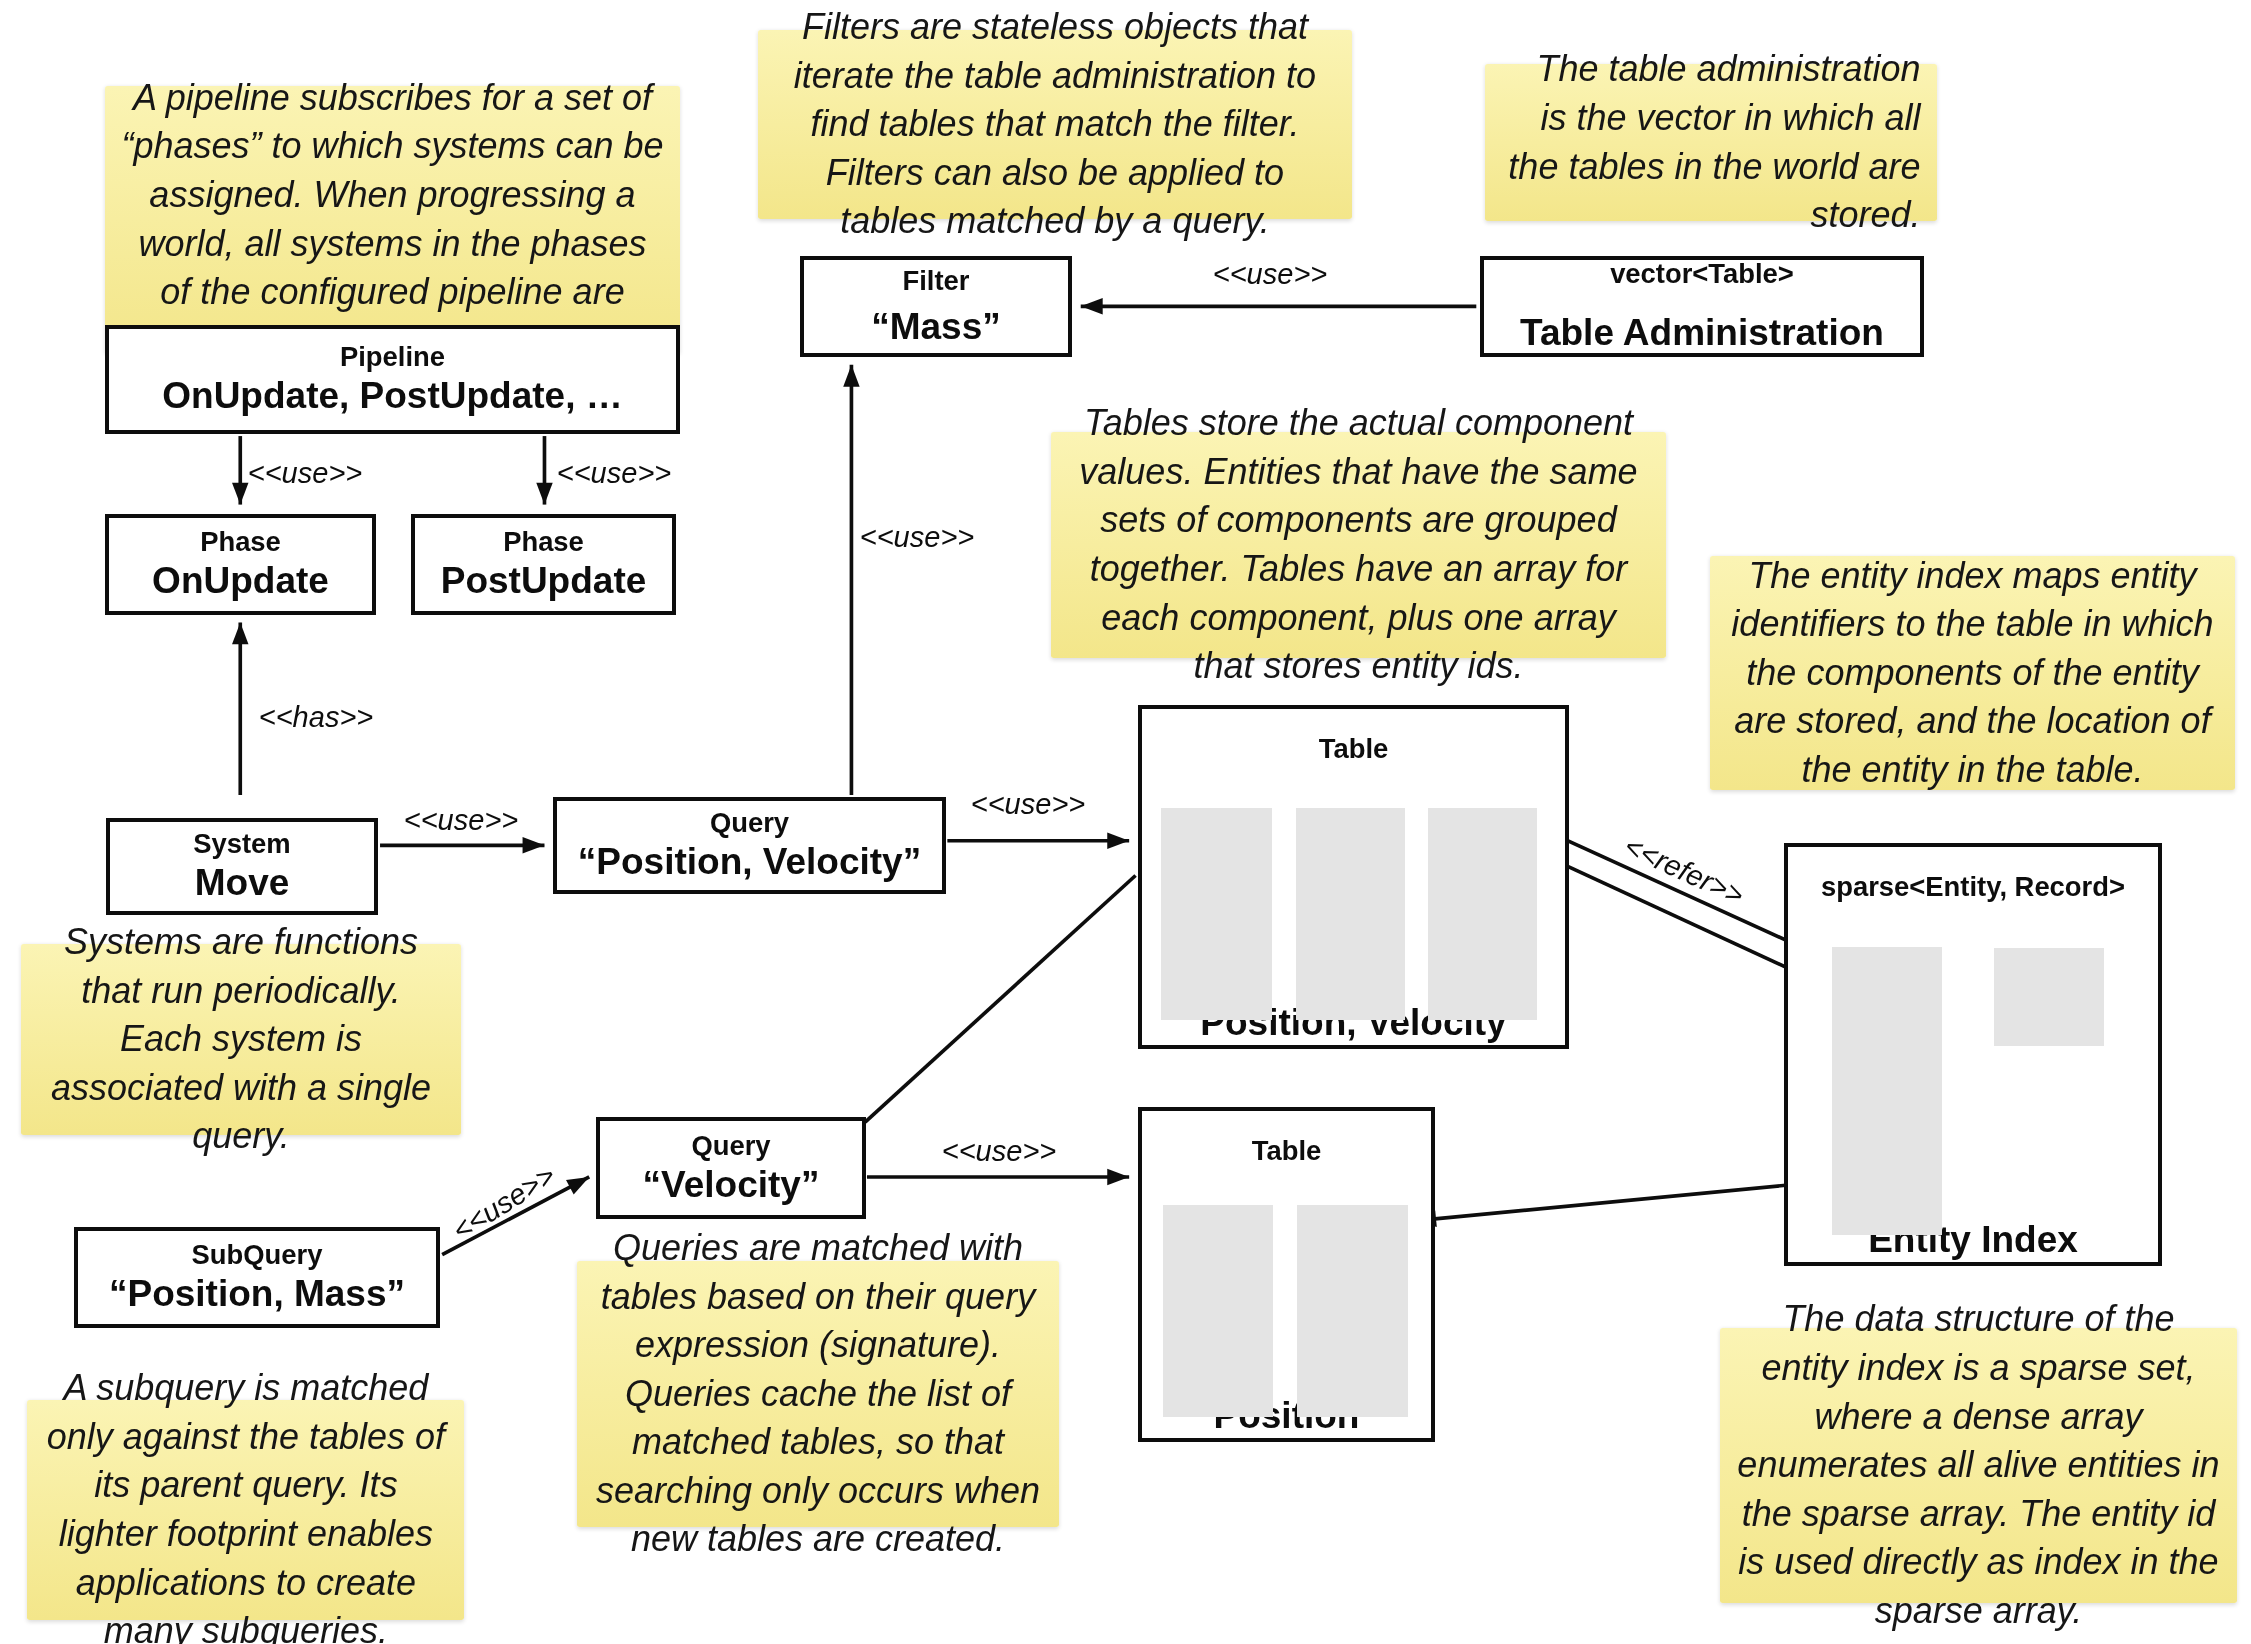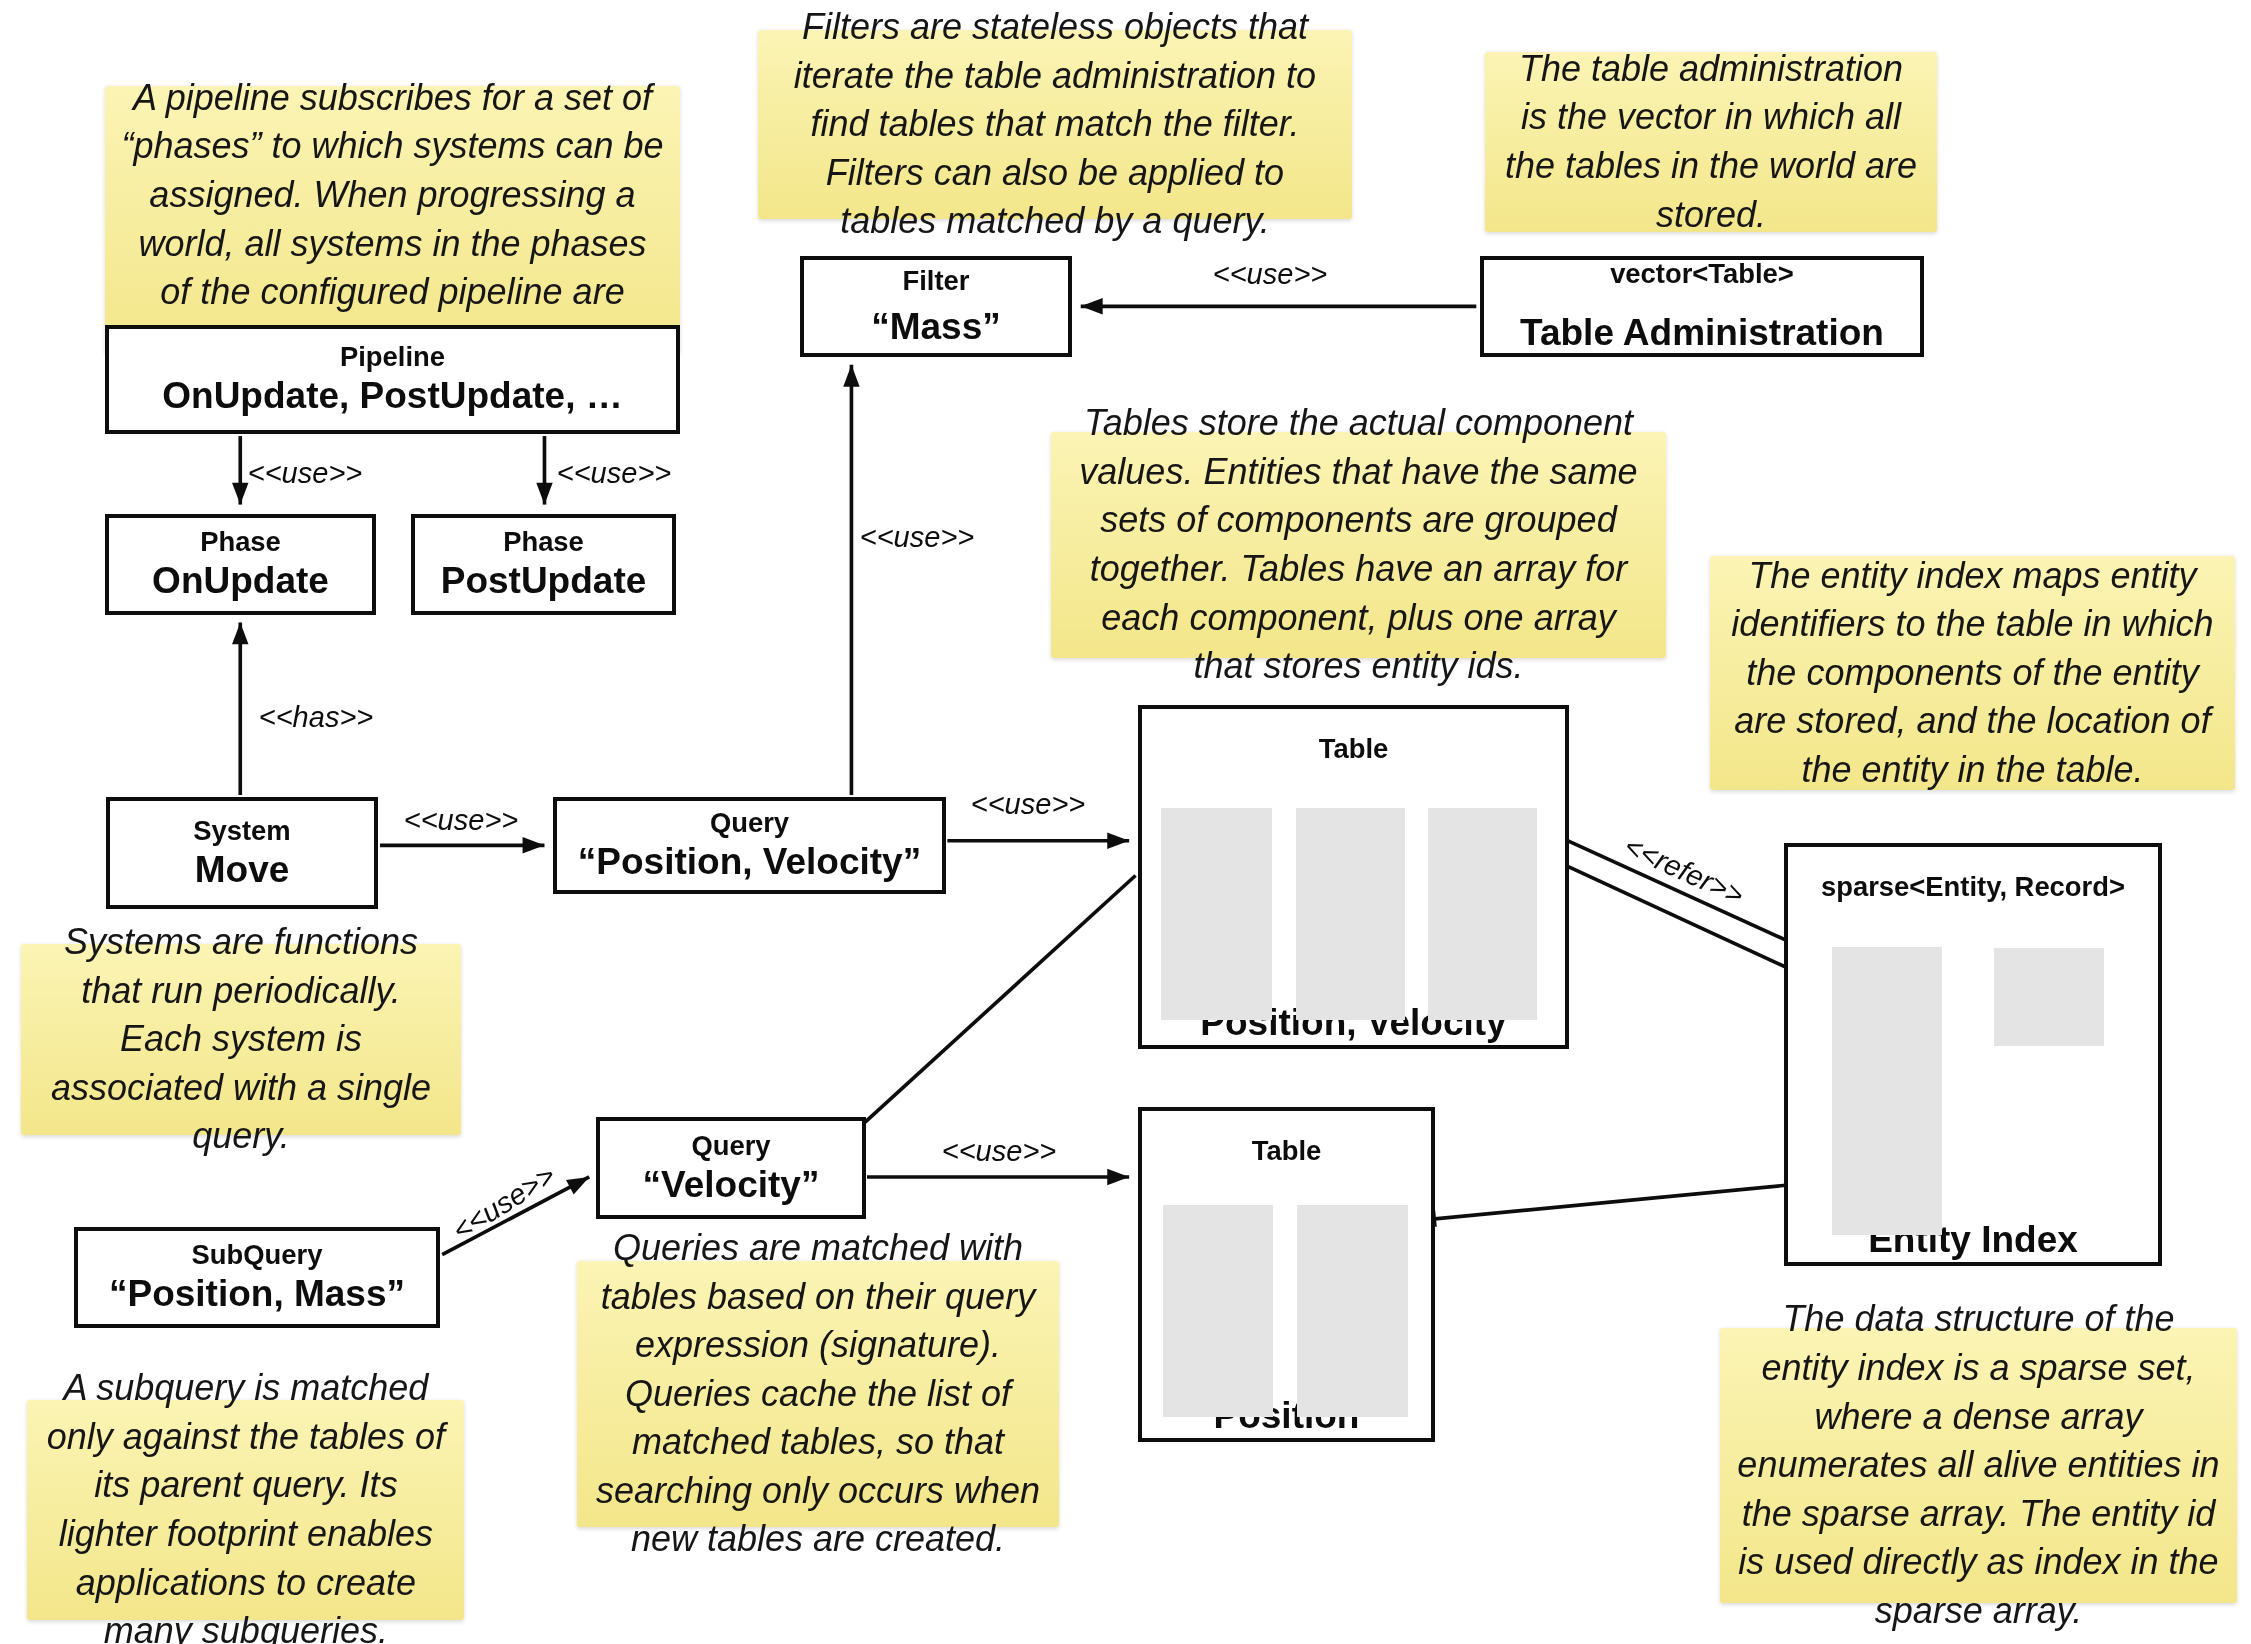--- a/index.html
+++ b/index.html
@@ -14,21 +14,21 @@
   
   .note{
     position:absolute; z-index:2; box-sizing:border-box;
     background:linear-gradient(180deg, var(--note-top) 0%, var(--note-bottom) 100%);
     border-radius:2.7px; box-shadow:0 1.8px 4.6px rgba(0,0,0,.14);
     display:flex; align-items:center; justify-content:center; text-align:center;
     font-size:36px; line-height:1.35; color:#161616; padding:11px 16.4px;font-style:italic;
   }
   #n1{left:105px; top:76px;  width:575px; height:267px;margin-top:10px;}
   #n2{left:758px; top:30px;  width:594px; height:189px;}
-  #n3{left:1485px;top:52px;  width:452px; height:180px;}
+  #n3{left:1485px;top:64px;  width:452px; height:157px;text-align:right;}
   #n4{left:1051px;top:432px; width:615px; height:226px;}
   #n5{left:1710px;top:556px; width:525px; height:234px;}
   #n6{left:21px;  top:944px;width:440px; height:191px;}
   #n7{left:577px; top:1261px;width:482px; height:266px;}
   #n8{left:27.4px;  top:1400px;width:437px; height:220px;}
   #n9{left:1720px;top:1328px;width:517px; height:275px;}
   
   .box{
     position:absolute; z-index:3; box-sizing:border-box; background:#fff;
     border:4.6px solid var(--ink);
@@ -37,21 +37,21 @@
   }
   .box .st{font-size:27.4px; font-weight:bold; line-height:1.15;}
   .box .nm{font-size:37px; font-weight:bold; line-height:1.15; margin-top:2.7px;}
   .box.tbl{justify-content:space-between; padding-top:24px;}
   .col{position:absolute; background:var(--array-fill);}
   #b1{left:105px; top:325px; width:575px; height:109px;}
   #b2{left:105px; top:514px; width:271px; height:101px;}
   #b3{left:411px; top:514px; width:265px; height:101px;}
   #b4{left:800px; top:256px; width:272px; height:101px;gap:7px;}
   #b5{left:1480px;top:256px; width:444px; height:101px;gap:20px;}
-  #b6{left:106px; top:797px; width:272px; height:112px;}
+  #b6{left:106px; top:818px; width:272px; height:97px;}
   #b7{left:553px; top:797px; width:393px; height:97px;}
   #b8{left:596px; top:1117px;width:270px; height:102px;}
   #b9{left:74px;  top:1227px;width:366px; height:101px;}
   #b10{left:1138px;top:705px; width:431px; height:344px;}
   #b11{left:1138px;top:1107px;width:297px; height:335px;}
   #b12{left:1784px;top:843px; width:378px; height:423px;}
   
   #b10 .c1{left:19px;  top:99px; width:111px; height:212px;}
   #b10 .c2{left:154px; top:99px; width:109px; height:212px;}
   #b10 .c3{left:286px; top:99px; width:109px; height:212px;}

